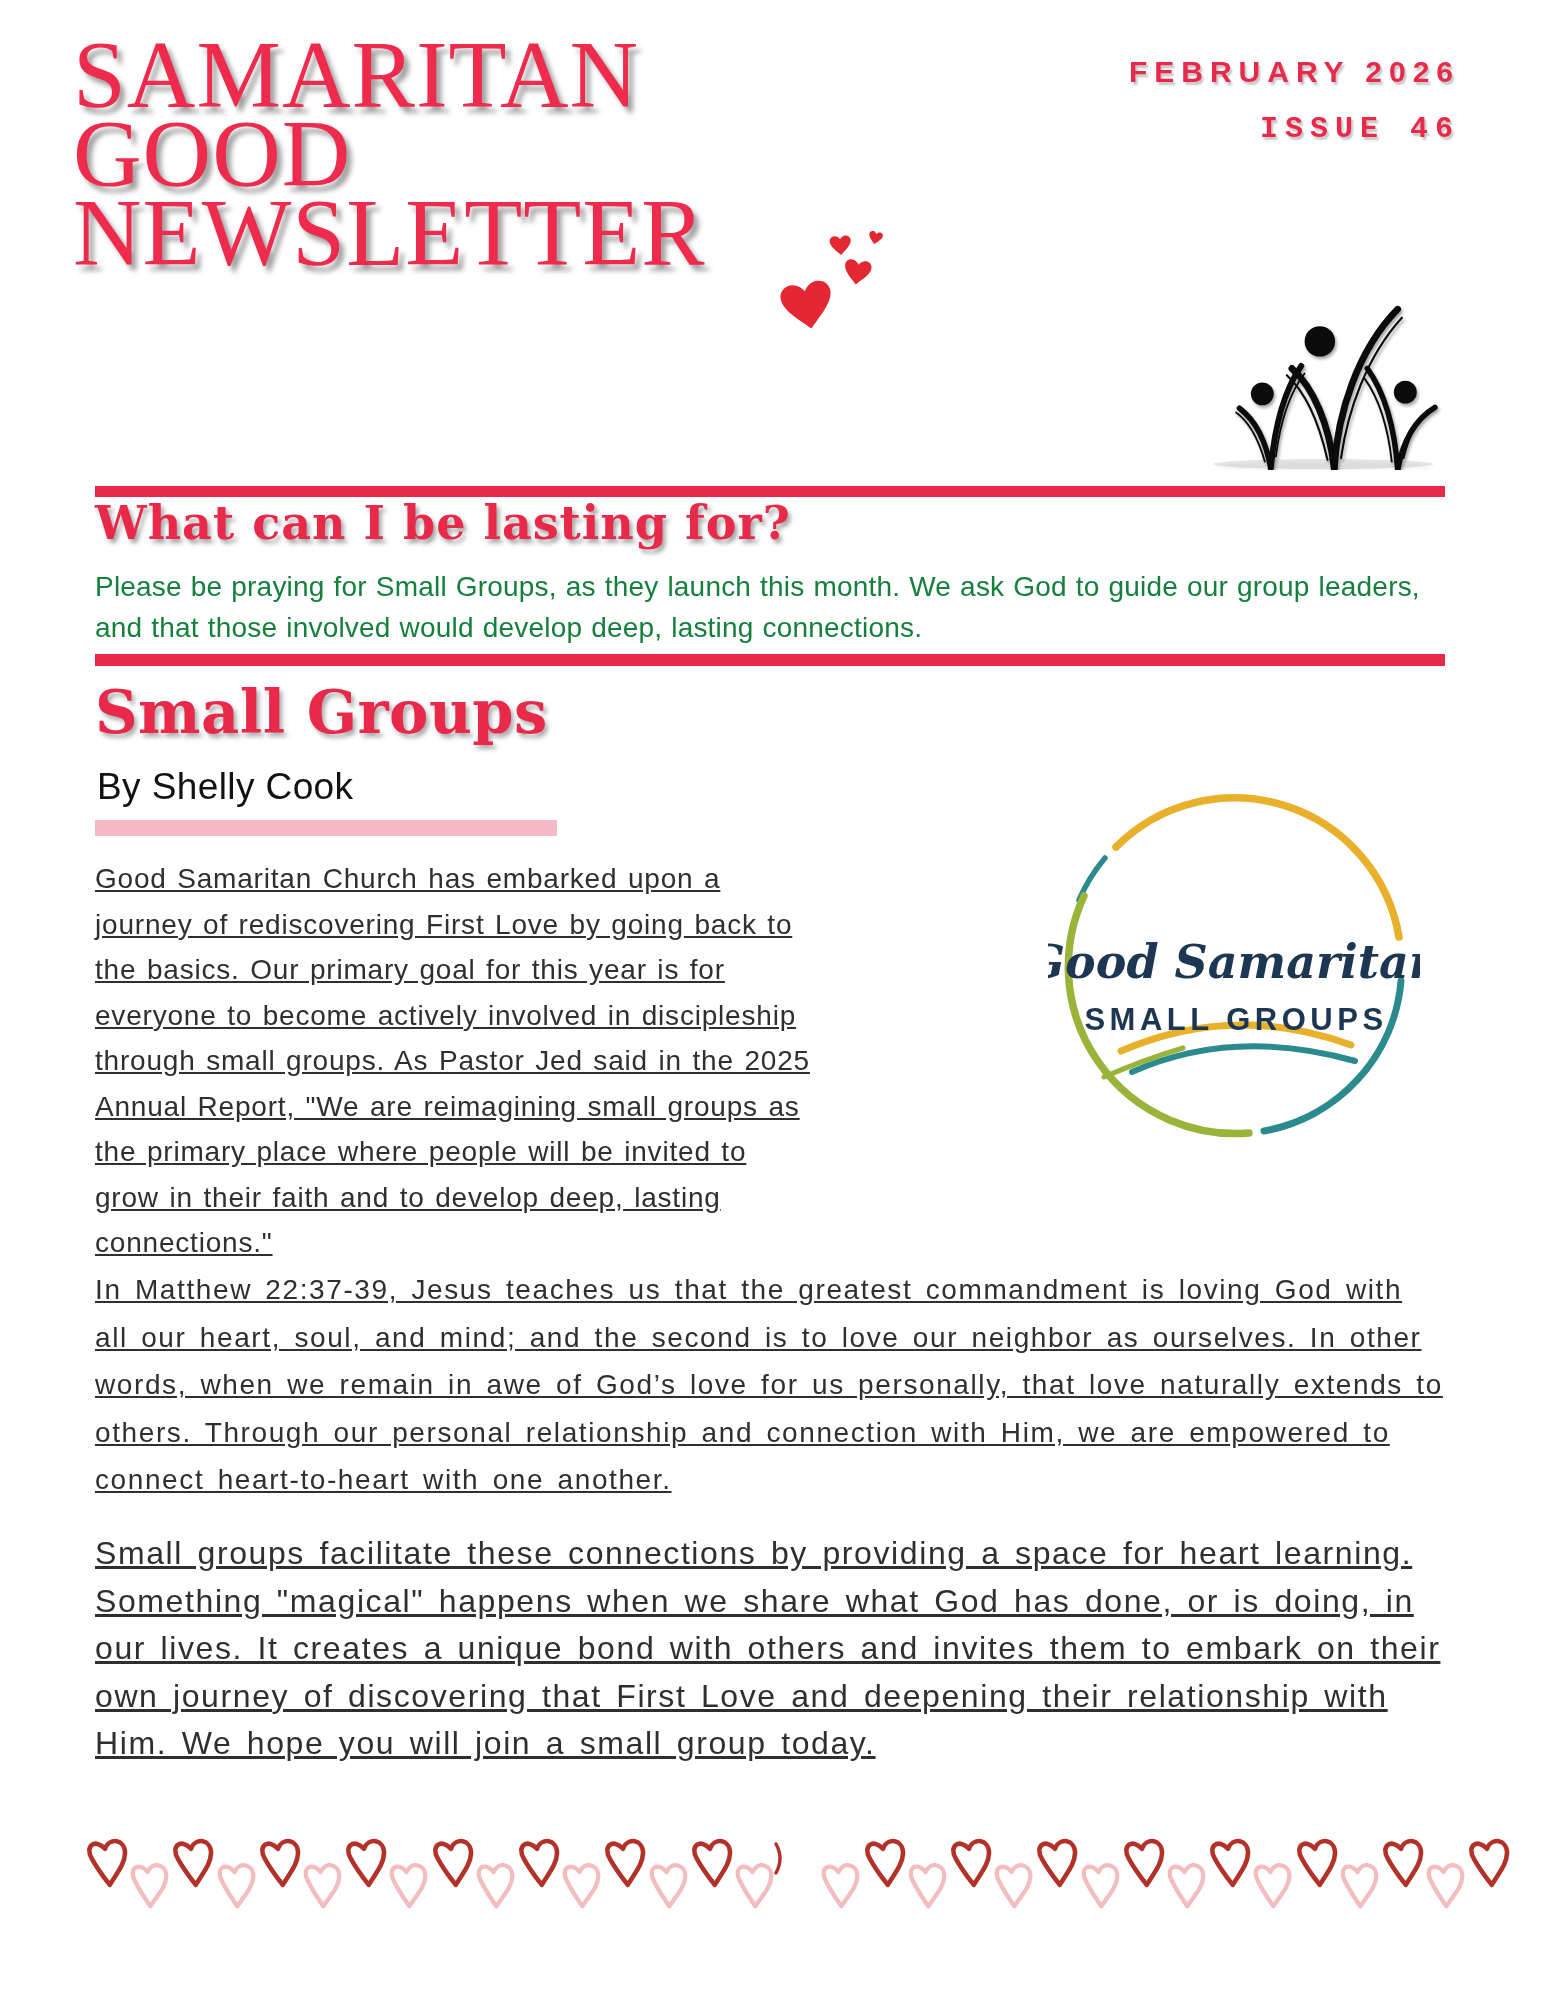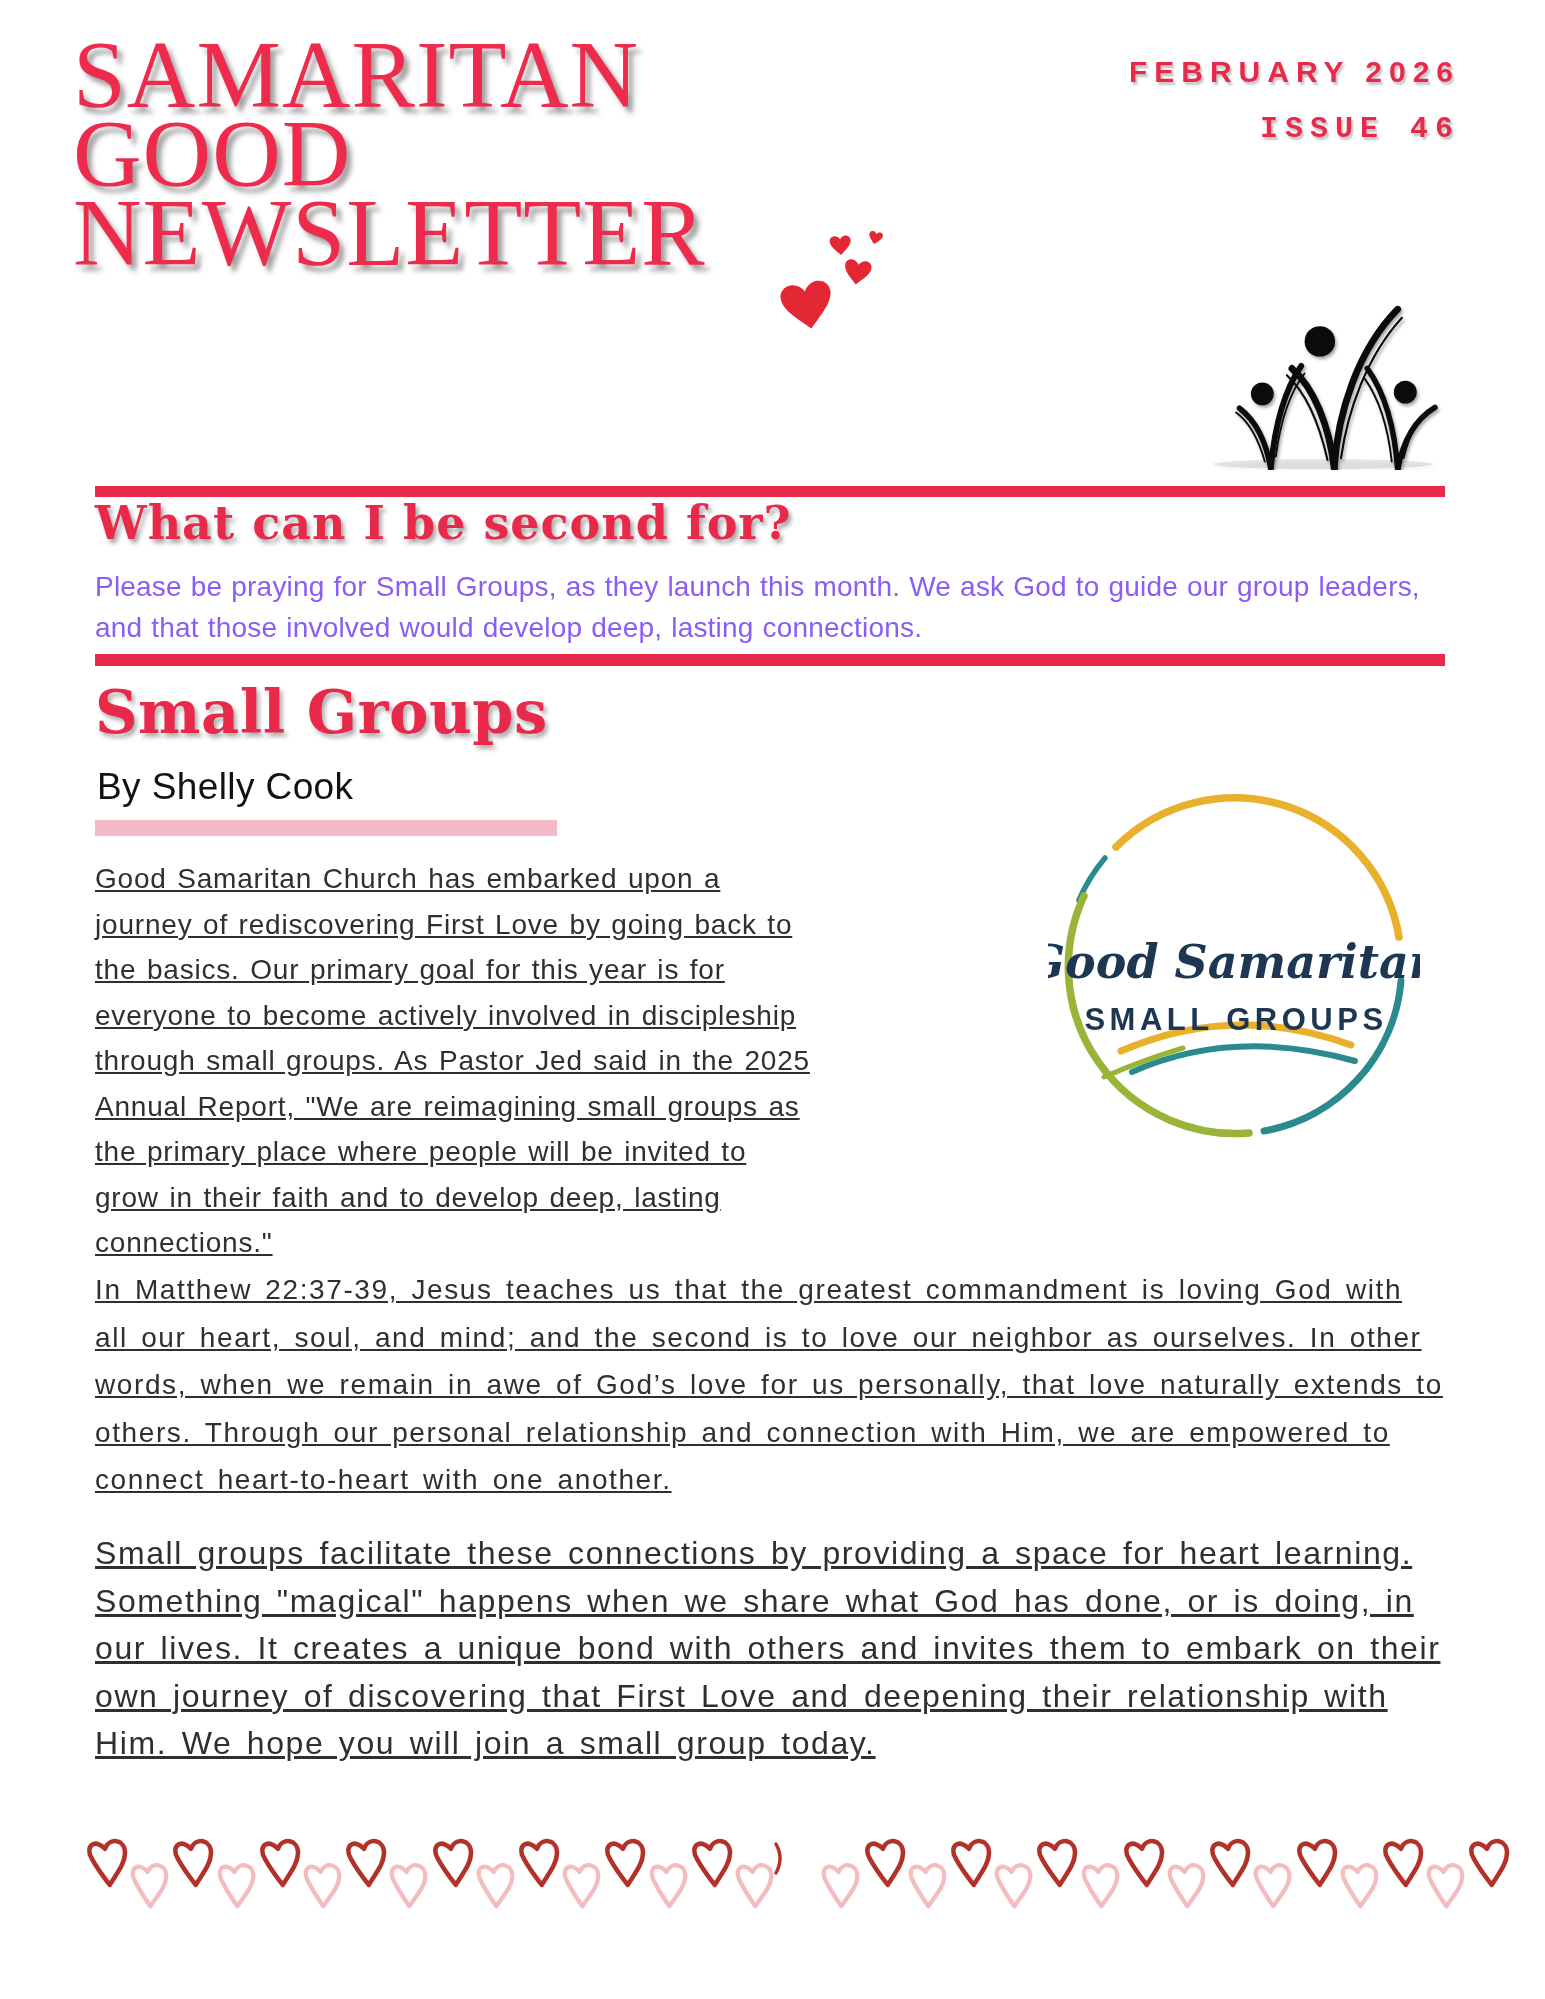--- a/index.html
+++ b/index.html
@@ -44,21 +44,21 @@
   .pink-bar{position:absolute;left:95px;top:820px;width:462px;height:16px;background:var(--soft-pink-bar);}
   
   .prayer-heading{
     position:absolute;left:95px;top:496px;
     font-family:"DejaVu Serif",serif;font-weight:bold;font-size:46px;
     letter-spacing:1px;color:var(--accent-red);
     text-shadow:3px 4px 4px rgba(95,95,95,.55);
   }
   .prayer-body{
     position:absolute;left:95px;top:566px;width:1365px;
-    font-size:28px;line-height:41px;color:#8b5cf6;letter-spacing:.2px;word-spacing:1px;
+    font-size:28px;line-height:41px;color:#15803d;letter-spacing:.2px;word-spacing:1px;
   }
   .article-heading{
     position:absolute;left:95px;top:678px;
     font-family:"DejaVu Serif",serif;font-weight:bold;font-size:59px;
     color:var(--accent-red);letter-spacing:.5px;
     text-shadow:3px 4px 4px rgba(95,95,95,.5);
   }
   .byline{position:absolute;left:97px;top:766px;font-size:37px;color:#121212;letter-spacing:.4px;}
   .para{color:var(--body-text);text-decoration:underline;}
   .para-1{
@@ -152,21 +152,21 @@
         <path d="M243,260 C249,226 264,200 287,186" stroke-width="6.5"></path>
         <path d="M236,250 C232,214 224,180 204,152" stroke-width="2.2"></path>
         <path d="M250,246 C257,216 268,198 284,190" stroke-width="2.2"></path>
         <circle cx="252" cy="168" r="13.5" fill="#0b0b0b" stroke="none"></circle>
       </g>
     </svg>
   </div>
 
   <div class="rule rule-1"></div>
 
-  <h2 class="prayer-heading" style="margin:0;">What can I be second for?</h2>
+  <h2 class="prayer-heading" style="margin:0;">What can I be lasting for?</h2>
   <p class="prayer-body" style="margin:0;">Please be praying for Small Groups, as they launch this month. We ask God to guide our group leaders, and that those involved would develop deep, lasting connections.</p>
 
   <div class="rule rule-2"></div>
 
   <h2 class="article-heading" style="margin:0;">Small Groups</h2>
   <div class="byline">By Shelly Cook</div>
   <div class="pink-bar"></div>
 
   <p class="para para-1" style="margin:0;">Good Samaritan Church has embarked upon a journey of rediscovering First Love by going back to the basics. Our primary goal for this year is for everyone to become actively involved in discipleship through small groups. As Pastor Jed said in the 2025 Annual Report, "We are reimagining small groups as the primary place where people will be invited to grow in their faith and to develop deep, lasting connections."</p>
 

